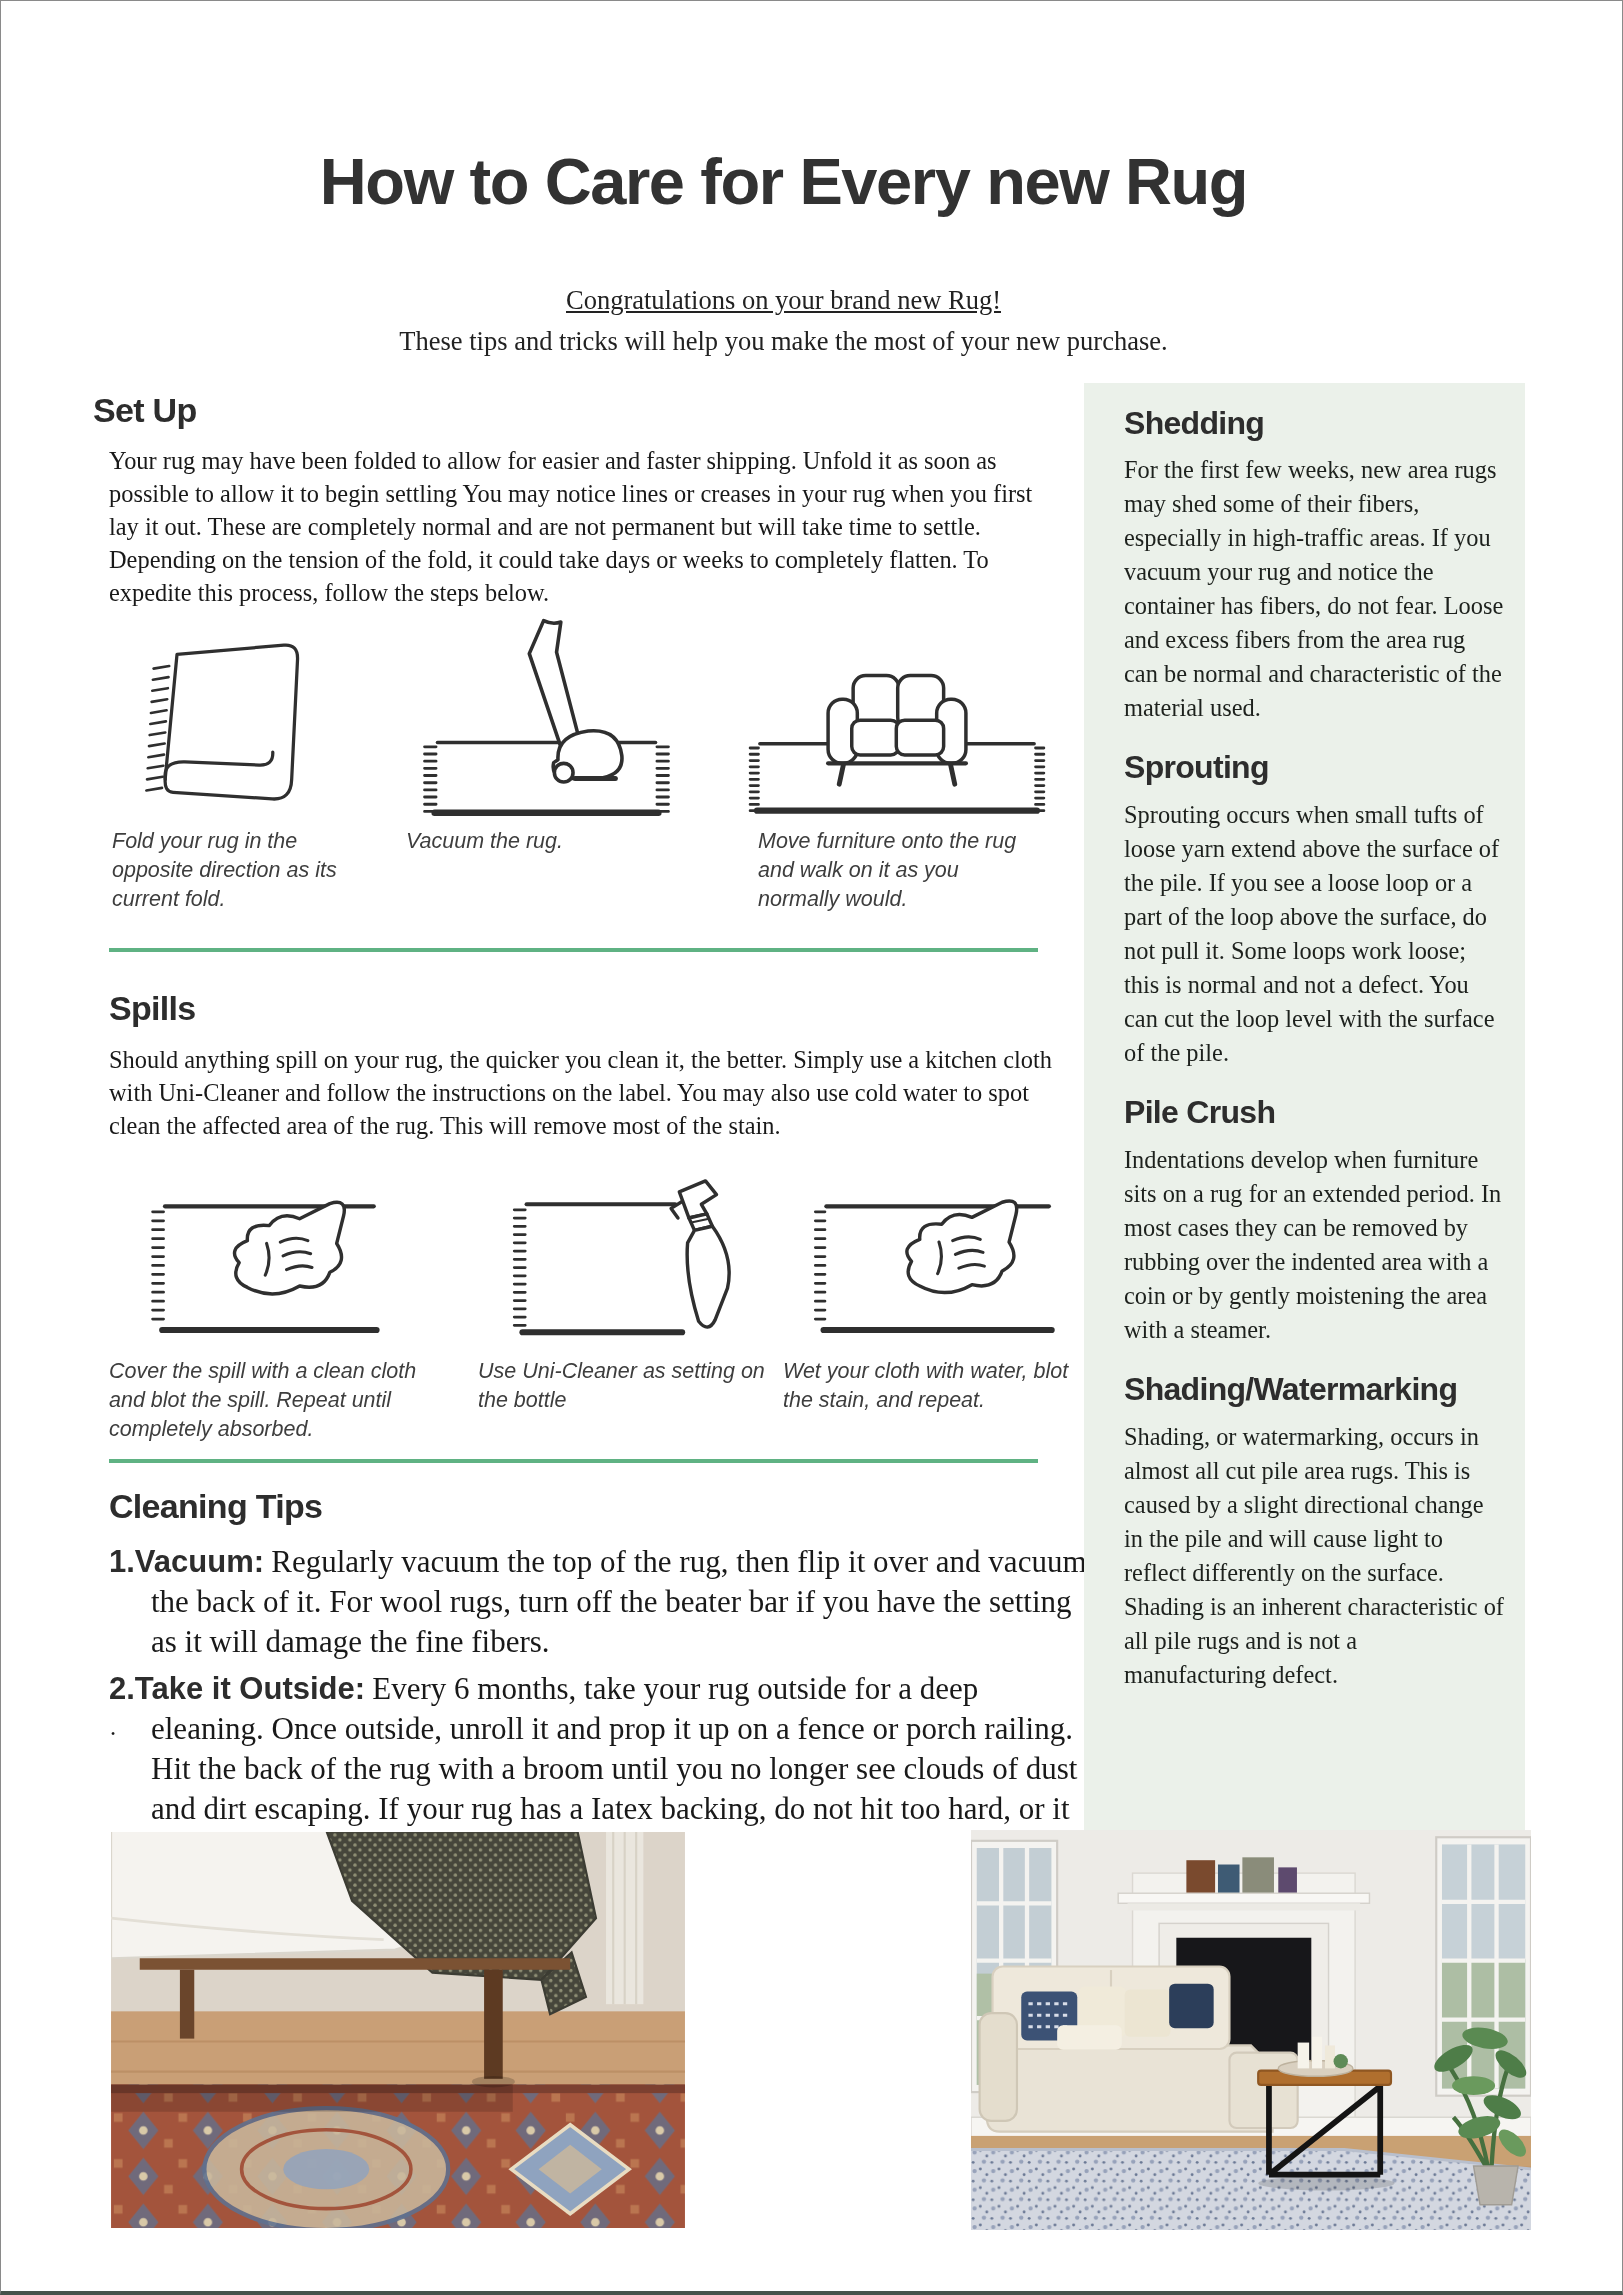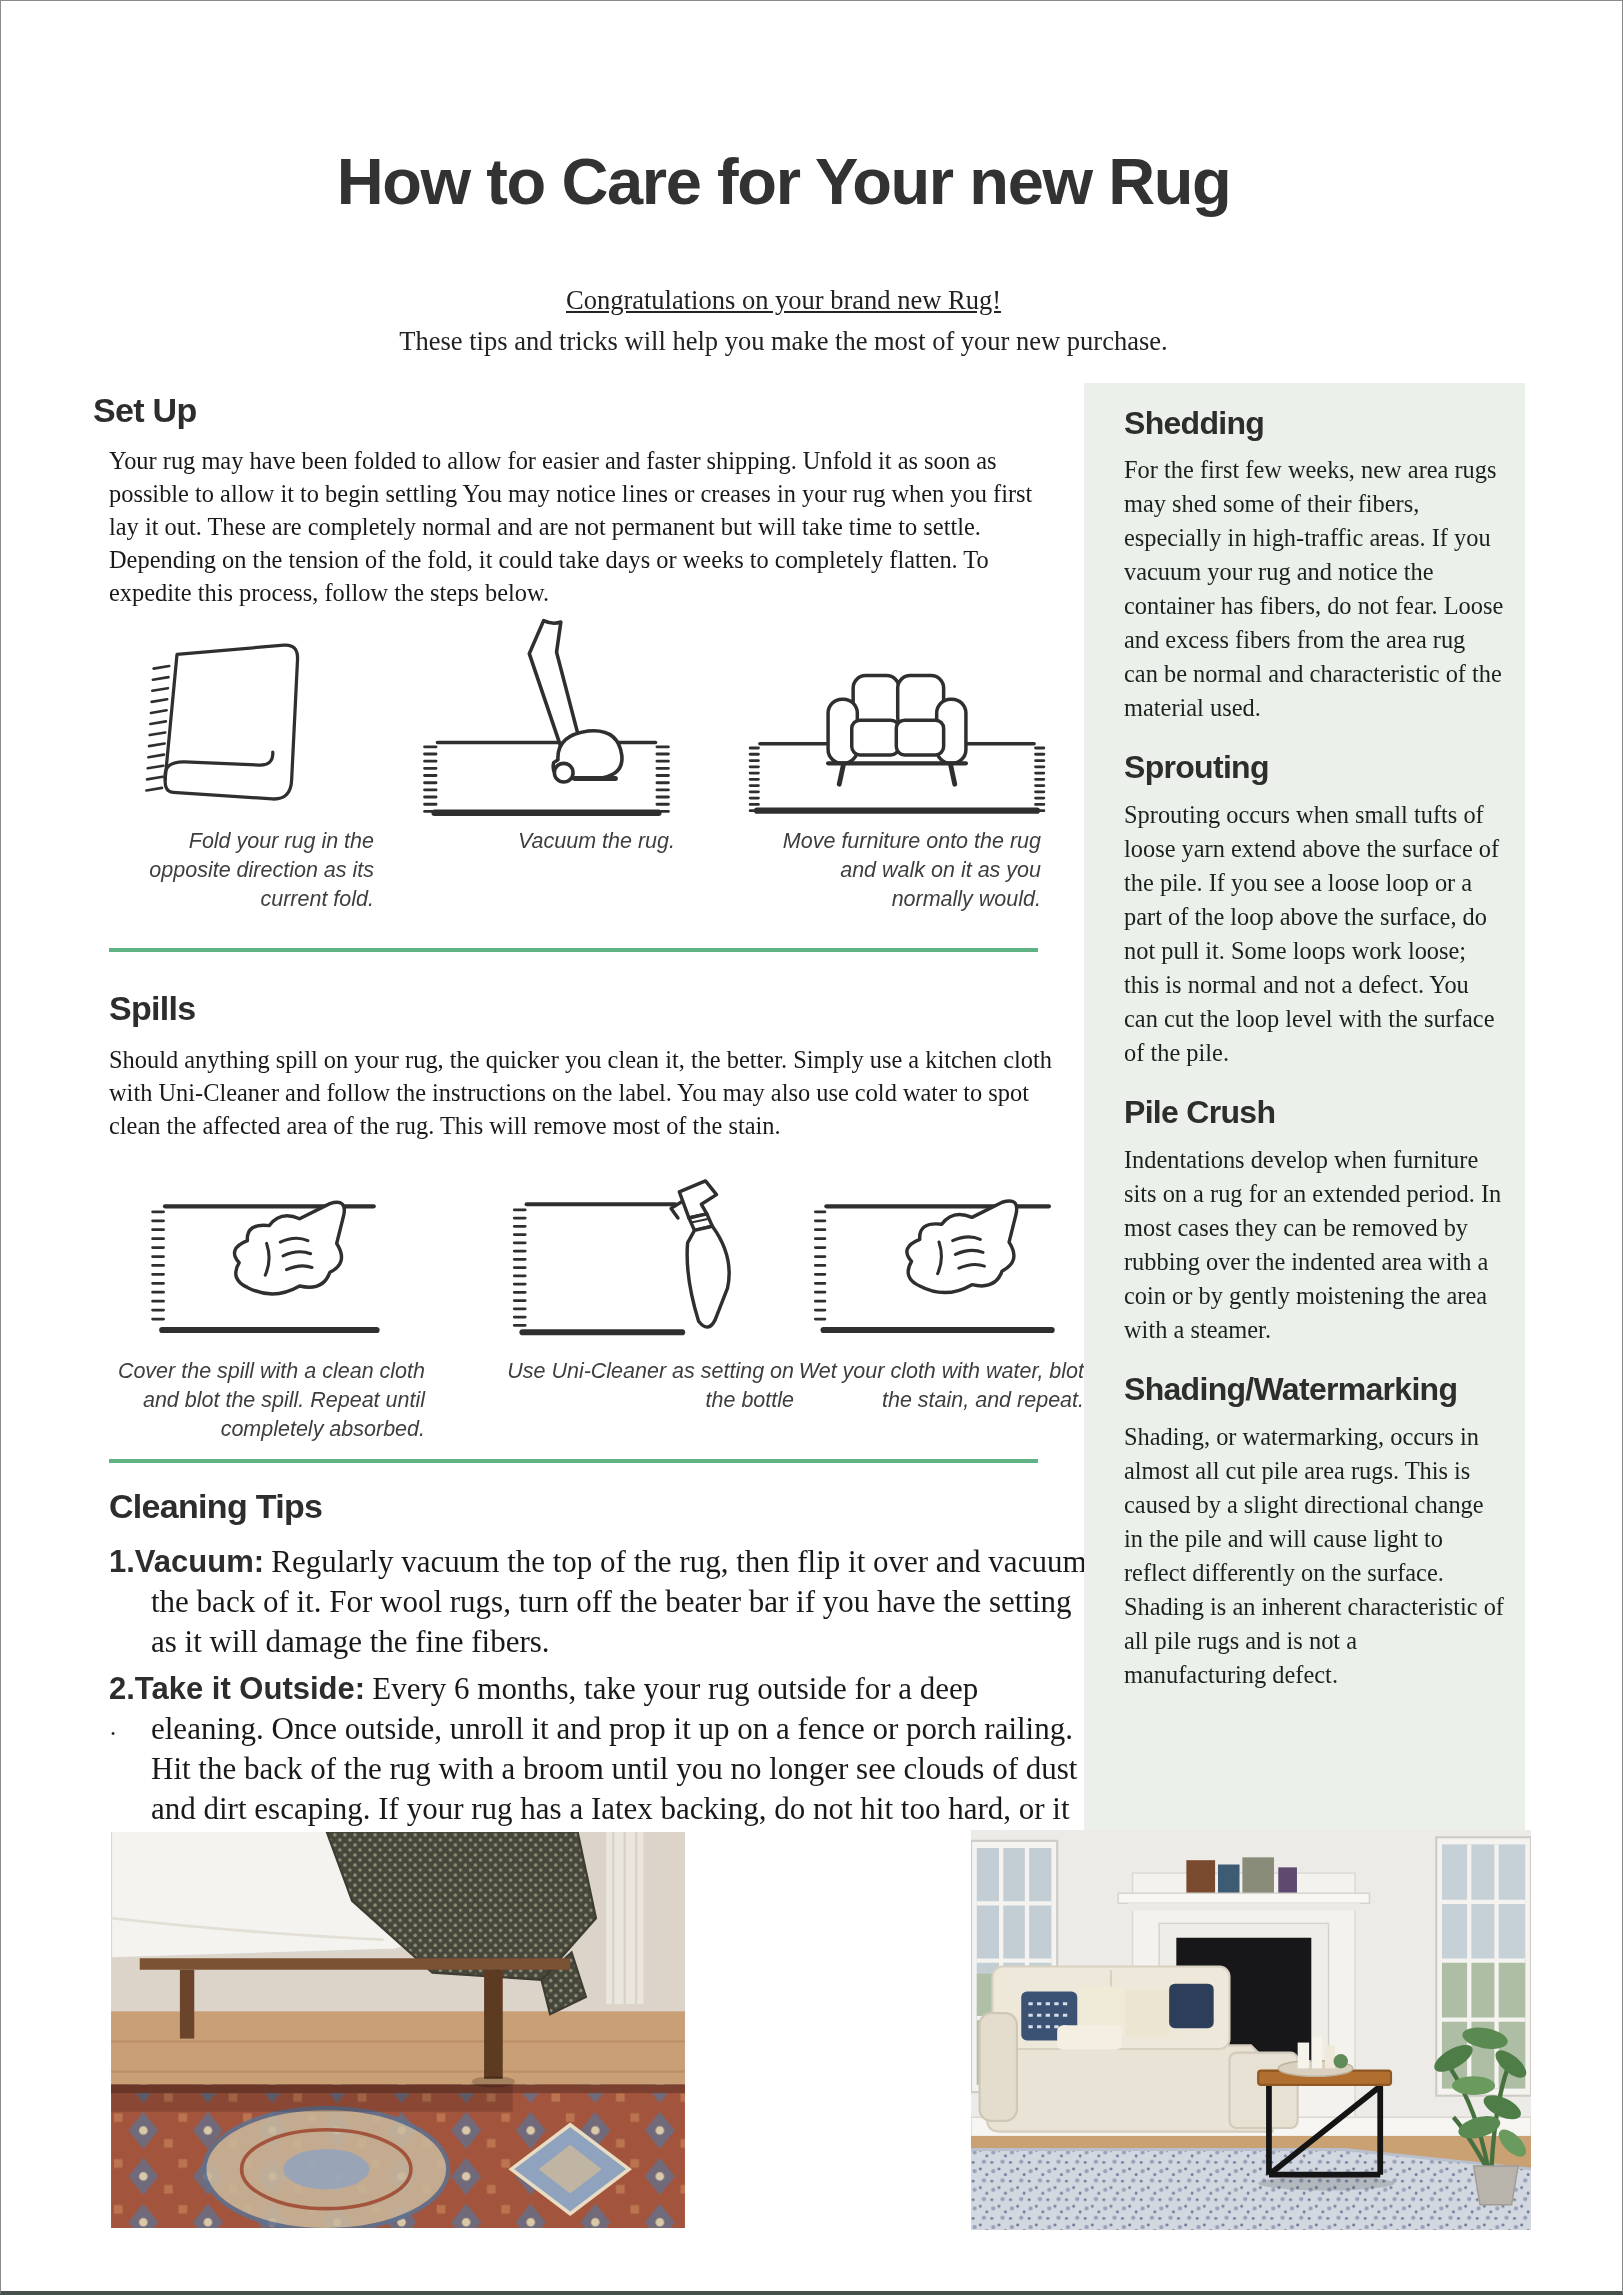--- a/index.html
+++ b/index.html
@@ -42,21 +42,21 @@
     line-height:33px;
     color:#191919;
   }
   .caption{
     font-family:"Liberation Sans", sans-serif;
     font-style:italic;
     font-weight:400;
     font-size:21.5px;
     line-height:29px;
     color:#3e3e3e;
-    text-align:right;
+    text-align:left;
   }
   .divider{
     height:3.6px;
     background:#5fb283;
   }
   .tip{
     font-size:31px;
     line-height:40px;
     color:#191919;
     padding-left:42px;
@@ -95,21 +95,21 @@
   .ln{stroke:#2f2f2f;stroke-width:5;fill:none;stroke-linecap:round;stroke-linejoin:round;}
   .lnf{stroke:#2f2f2f;stroke-width:5;fill:#ffffff;stroke-linecap:round;stroke-linejoin:round;}
   .thick{stroke-width:9;}
   .thin{stroke-width:4;}
 </style>
 </head>
 <body>
 
 <div class="page">
 
-  <div class="abs title" style="left:108px; top:143px; width:1349px;">How to Care for Your new Rug</div>
+  <div class="abs title" style="left:108px; top:143px; width:1349px;">How to Care for Every new Rug</div>
   <div class="abs subtitle" style="left:108px; top:283px; width:1349px;text-decoration:underline;">Congratulations on your brand new Rug!</div>
   <div class="abs subtitle" style="left:108px; top:324px; width:1349px;">These tips and tricks will help you make the most of your new purchase.</div>
 
   <div class="abs h-main" style="left:92px; top:390px;">Set Up</div>
   <div class="abs body-par" style="left:108px; top:443px; width:947px;">Your rug may have been folded to allow for easier and faster shipping. Unfold it as soon as possible to allow it to begin settling You may notice lines or creases in your rug when you first lay it out. These are completely normal and are not permanent but will take time to settle. Depending on the tension of the fold, it could take days or weeks to completely flatten. To expedite this process, follow the steps below.</div>
 
   <div class="abs fig" style="left:133px; top:628px; width:215px; height:190px;">
     <svg viewBox="0 0 330 270">
       <path class="ln thin" d="M30 50 L54 46 M29 67 L53 63 M28 84 L52 80 M27 101 L51 97 M26 118 L50 114 M25 135 L49 131 M24 152 L48 148 M23 169 L47 165 M22 186 L46 182 M21 203 L45 199 M20 220 L44 216 M19 237 L43 233"></path>
       <path class="lnf" d="M66 28 L230 14 Q252 12 251 36 L242 220 Q241 252 212 250 L60 240 Q46 239 48 218 Z"></path>

